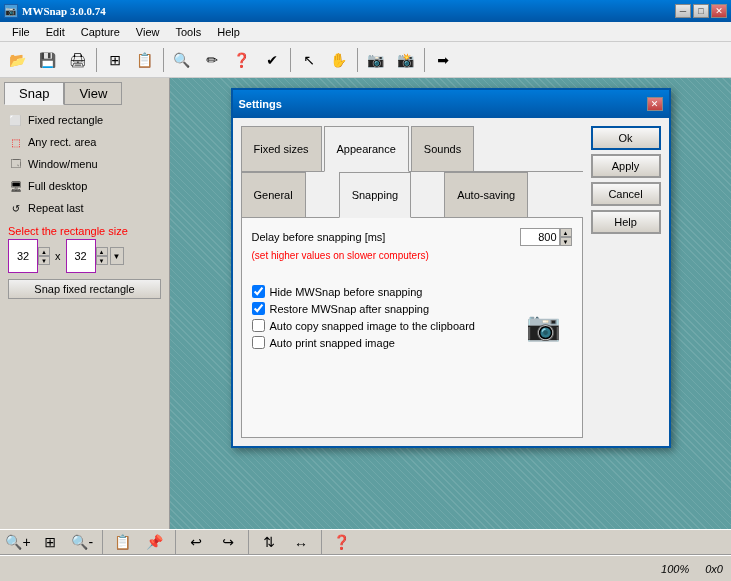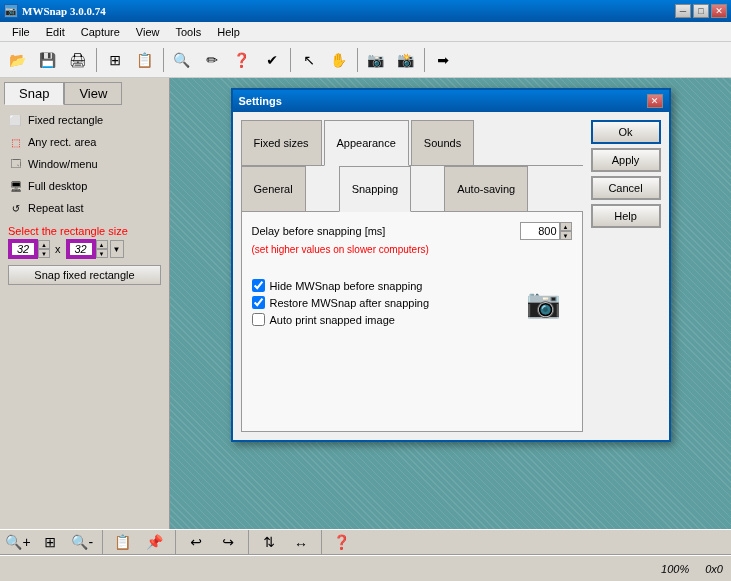--- a/index.html
+++ b/index.html
@@ -124,25 +124,24 @@
       align-items: center;
       gap: 2px;
       margin: 0 4px;
     }
     .size-input-group {
       display: flex;
       align-items: center;
     }
     .size-input {
       width: 30px;
-      height: 20px;
-      border: 4px solid #a21caf;
+      height: 34px;
+      border: 1px solid #a21caf;
       text-align: center;
       background: white;
-      font-style: italic;
     }
     .spin-btns {
       display: flex;
       flex-direction: column;
     }
     .spin-btn {
       width: 12px; height: 9px;
       border: 1px solid #999;
       background: #d4d0c8;
       display: flex; align-items: center; justify-content: center;
@@ -188,21 +187,21 @@
       border: 2px solid #0055a5;
       box-shadow: 3px 3px 8px rgba(0,0,0,0.4);
       width: 440px;
       position: absolute;
       top: 10px;
       left: 50%;
       transform: translateX(-50%);
     }
     .dialog-titlebar {
       background: linear-gradient(to bottom, #0078d7, #0055a5);
-      height: 22px;
+      height: 28px;
       display: flex;
       align-items: center;
       padding: 0 6px;
       color: white;
       gap: 24px;
     }
     .dialog-title-text { flex: 1; font-size: 11px; font-weight: bold; }
     .dialog-close-btn {
       width: 16px; height: 14px;
       background: linear-gradient(to bottom, #e08080, #c04040);
@@ -469,20 +468,24 @@
             <div class="checkbox-row">
               <input type="checkbox" checked="" style="">
               <label>Hide MWSnap before snapping</label>
             </div>
             <div class="checkbox-row">
               <input type="checkbox" checked="" style="">
               <label>Restore MWSnap after snapping</label>
             </div>
             <div class="checkbox-row">
               <input type="checkbox" style="">
+              <label>Auto copy snapped image to the clipboard</label>
+            </div>
+            <div class="checkbox-row">
+              <input type="checkbox" style="">
               <label>Auto print snapped image</label>
             </div>
 
             <div style="position:relative;">
               <div class="camera-icon">📷</div>
             </div>
           </div>
         </div>
 
         <div class="dialog-buttons">

